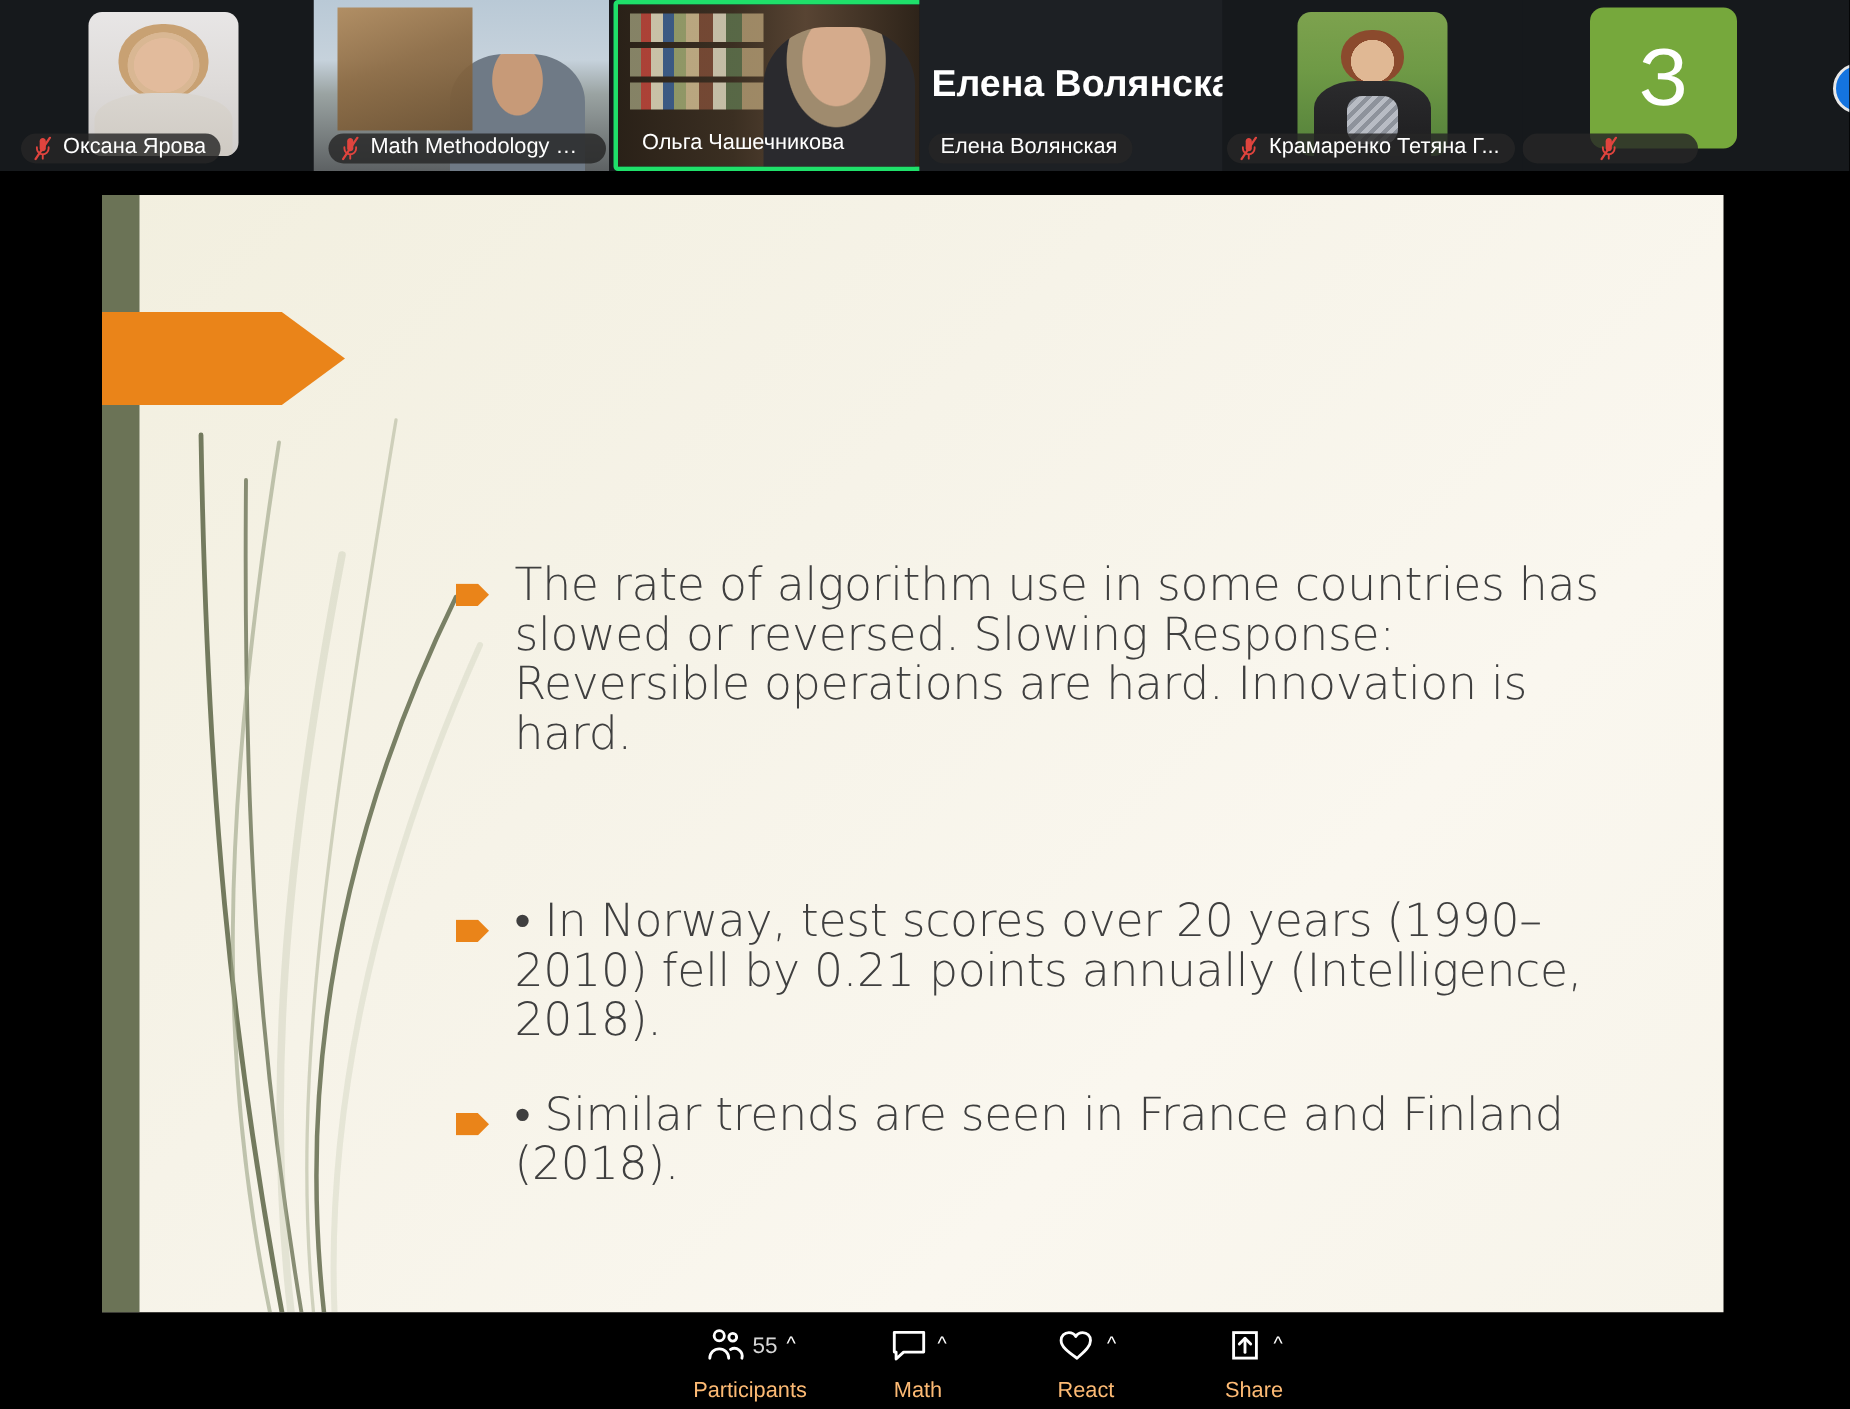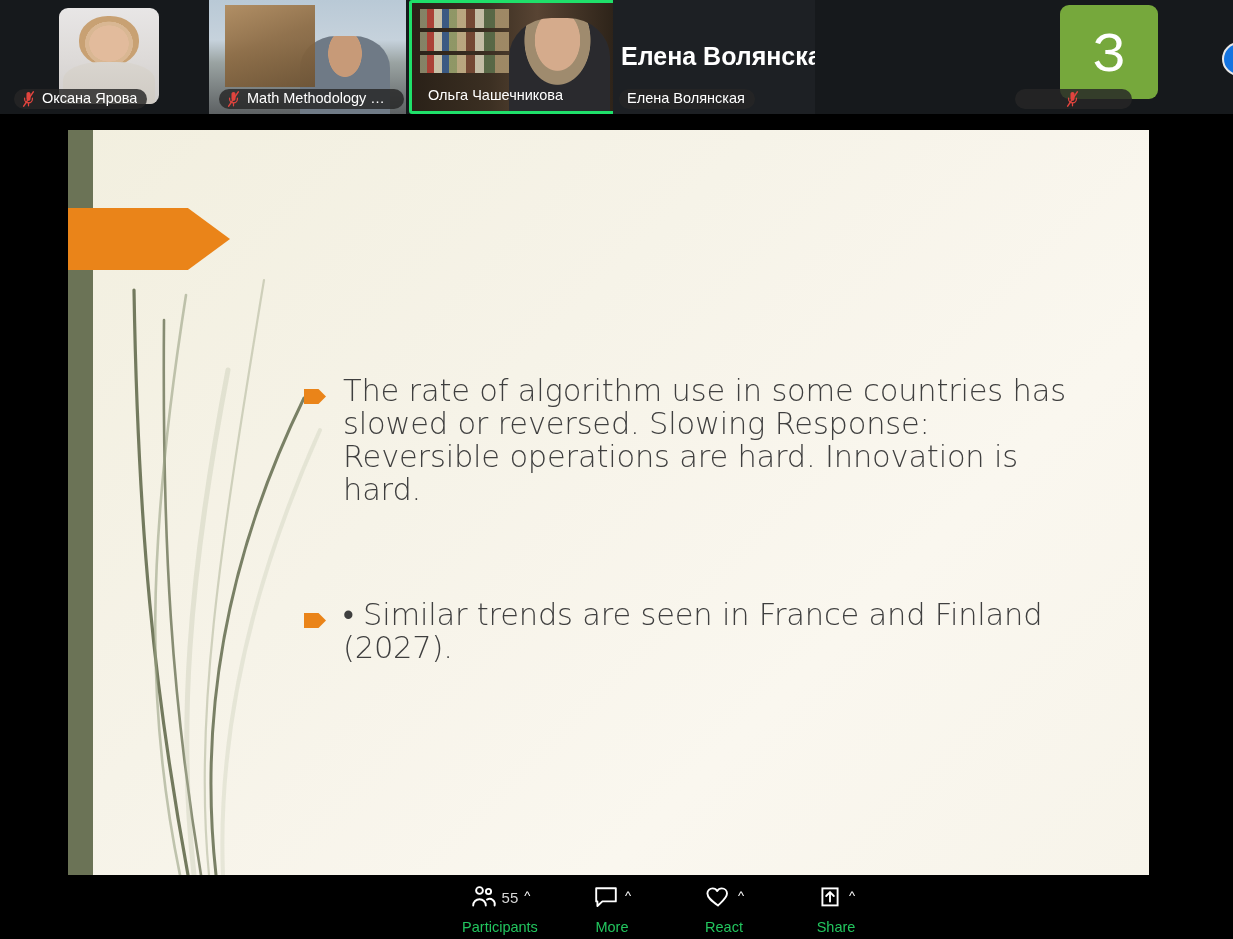--- a/index.html
+++ b/index.html
@@ -306,21 +306,21 @@
     line-height: 15px;
   }
   .tb-caret {
     color: #ffffff;
     font-size: 13px;
     line-height: 13px;
     margin-left: 2px;
     margin-top: -3px;
   }
   .tb-label {
-    color: #22c55e;
+    color: #fdba74;
     font-size: 14.5px;
     margin-top: 5px;
     white-space: nowrap;
   }
   svg.ico { display: block; }
 </style>
 </head>
 <body>
 
 <div id="filmstrip">
@@ -370,20 +370,37 @@
   </div>
 
   <div class="tile" style="left:613px; width:202px;">
     <div class="tile-media" style="background:#1d2024;"></div>
     <div class="big-name" style="left:8px; top:42px;">Елена Волянская</div>
     <div class="name-pill" style="left:6px; max-width:190px;">
       <span class="nm">Елена Волянская</span>
     </div>
   </div>
 
+  <div class="tile" style="left:816px; width:198px;">
+    <div class="tile-media" style="background:#16191c;"></div>
+    <div class="avatar-square bg-photo-woman2" style="left:49px; top:8px; width:100px; height:96px;">
+      <div class="head"></div>
+        <div class="body"></div>
+        <div class="scarf"></div>
+    </div>
+    <div class="name-pill" style="left:2px; max-width:196px;">
+      <svg class="mic-muted" viewBox="0 0 14 18">
+        <path d="M7 1.2c1.3 0 2.3 1 2.3 2.3v5.3c0 1.3-1 2.3-2.3 2.3S4.7 10.1 4.7 8.8V3.5C4.7 2.2 5.7 1.2 7 1.2z" fill="#e0443e"></path>
+        <path d="M2.6 8v1c0 2.4 2 4.4 4.4 4.4s4.4-2 4.4-4.4V8" stroke="#e0443e" stroke-width="1.4" fill="none" stroke-linecap="round"></path>
+        <line x1="7" y1="13.4" x2="7" y2="16.6" stroke="#e0443e" stroke-width="1.4" stroke-linecap="round"></line>
+        <line x1="1.6" y1="17" x2="12.4" y2="0.9" stroke="#e0443e" stroke-width="1.7" stroke-linecap="round"></line>
+      </svg>
+      <span class="nm">Крамаренко Тетяна Г...</span>
+    </div>
+  </div>
 
   <div class="tile" style="left:1015px; width:185px;">
     <div class="tile-media" style="background:#16191c;"></div>
     <div class="avatar-initial" style="left:45px; top:5px; width:98px; height:94px; background:#76a83c;">
       <span>З</span>
     </div>
     <div class="name-pill" style="left:0px; max-width:185px;flex-direction:column;">
       <svg class="mic-muted" viewBox="0 0 14 18">
         <path d="M7 1.2c1.3 0 2.3 1 2.3 2.3v5.3c0 1.3-1 2.3-2.3 2.3S4.7 10.1 4.7 8.8V3.5C4.7 2.2 5.7 1.2 7 1.2z" fill="#e0443e"></path>
         <path d="M2.6 8v1c0 2.4 2 4.4 4.4 4.4s4.4-2 4.4-4.4V8" stroke="#e0443e" stroke-width="1.4" fill="none" stroke-linecap="round"></path>
@@ -421,21 +438,25 @@
     </svg>
 
     <div id="slide-body">
       <div class="bullet-row">
         <span class="bullet-mark"></span>
         <span class="bullet-text">The rate of algorithm use in some countries has slowed or reversed. Slowing Response: Reversible operations are hard. Innovation is hard.</span>
       </div>
       <div class="spacer-gap"></div>
       <div class="bullet-row">
         <span class="bullet-mark"></span>
-        <span class="bullet-text">• Similar trends are seen in France and Finland (2027).</span>
+        <span class="bullet-text">• In Norway, test scores over 20 years (1990–2010) fell by 0.21 points annually (Intelligence, 2018).</span>
+      </div>
+      <div class="bullet-row">
+        <span class="bullet-mark"></span>
+        <span class="bullet-text">• Similar trends are seen in France and Finland (2018).</span>
       </div>
     </div>
 
   </div>
 </div>
 
 <div id="toolbar">
   <div id="toolbar-inner">
 
     <div class="tb-item">
@@ -452,21 +473,21 @@
       <span class="tb-label">Participants</span>
     </div>
 
     <div class="tb-item">
       <div class="tb-iconrow">
         <svg class="ico" width="26" height="24" viewBox="0 0 26 24">
           <path d="M3.2 3.2h19.6v13.2H9.4l-5 4.6v-4.6H3.2z" fill="none" stroke="#fff" stroke-width="1.9" stroke-linejoin="round"></path>
         </svg>
         <span class="tb-caret">^</span>
       </div>
-      <span class="tb-label">More</span>
+      <span class="tb-label">Math</span>
     </div>
 
     <div class="tb-item">
       <div class="tb-iconrow">
         <svg class="ico" width="28" height="24" viewBox="0 0 28 24">
           <path d="M14 20.5C8 16.3 3.4 12.8 3.4 8.6 3.4 5.6 5.7 3.4 8.6 3.4c1.9 0 3.7 1 4.6 2.6.9-1.6 2.7-2.6 4.6-2.6 2.9 0 5.2 2.2 5.2 5.2 0 4.2-4.6 7.7-9 11.9z" fill="none" stroke="#fff" stroke-width="1.9" stroke-linejoin="round"></path>
         </svg>
         <span class="tb-caret">^</span>
       </div>
       <span class="tb-label">React</span>

